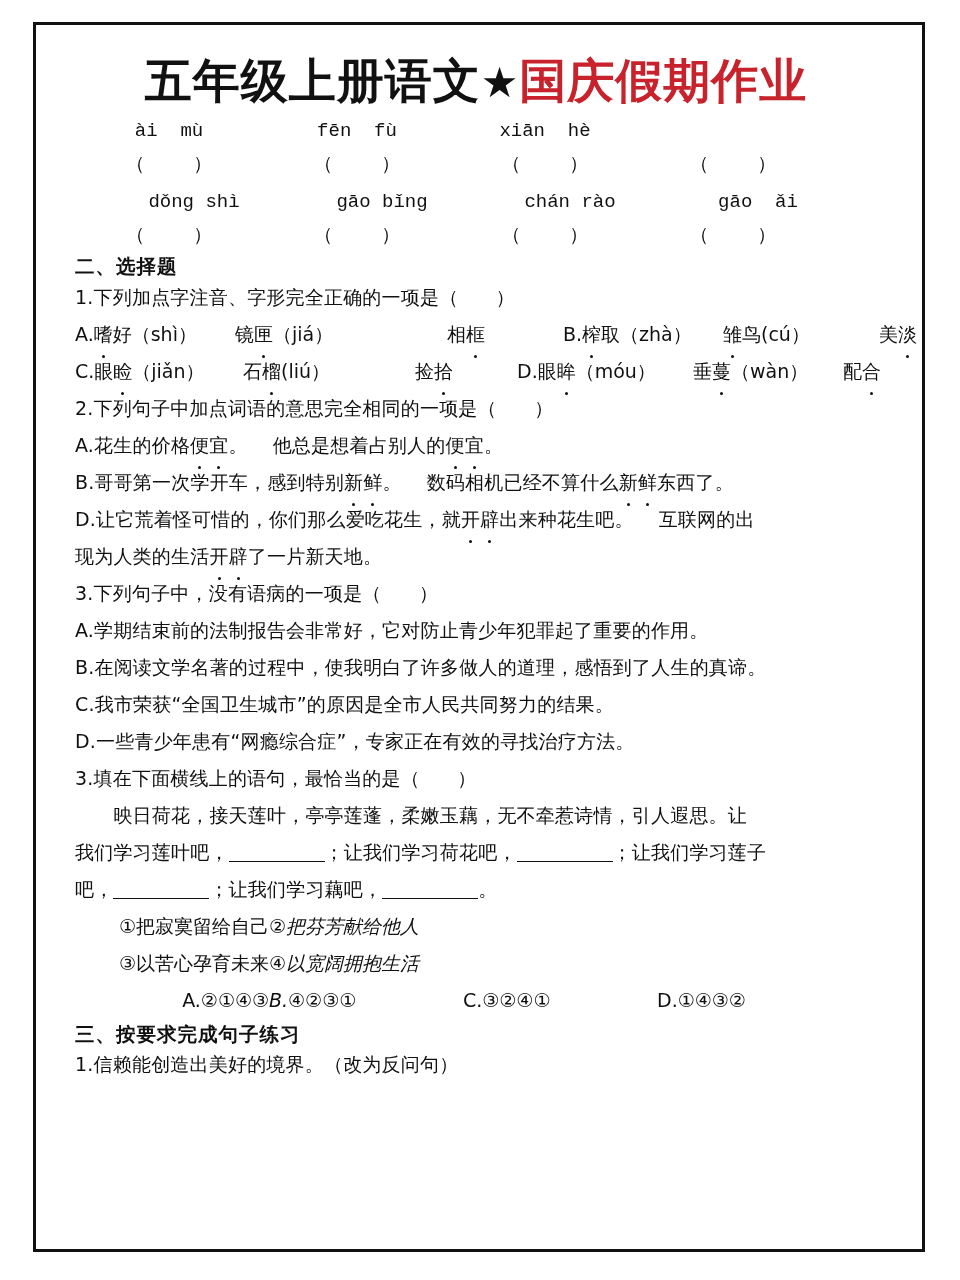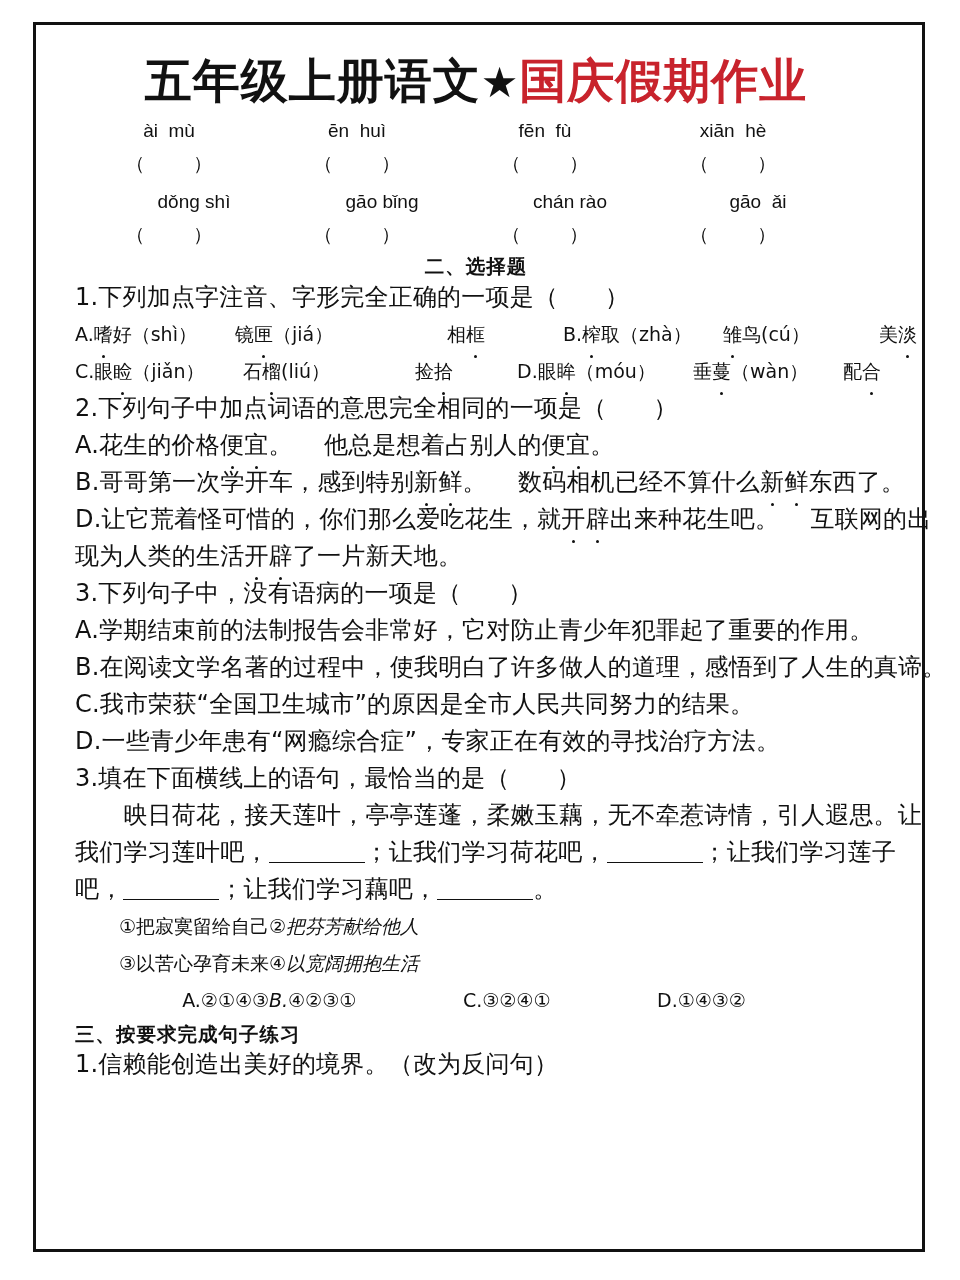--- a/index.html
+++ b/index.html
@@ -55,38 +55,38 @@
   .sec-head {
     font-size: 19.5px;
     font-weight: bold;
     letter-spacing: 1px;
     margin: 0;
     line-height: 1.2;
   }
 
   
   .line {
-    font-size: 24px;
+    font-size: 19px;
     line-height: 37px;
     white-space: pre;
     letter-spacing: 0.2px;
   }
 
   
   .pyrow {
     display: flex;
     font-size: 19px;
     line-height: 30px;
     white-space: pre;
   }
   .pyrow .cell {
     width: 188px;
     flex: 0 0 188px;
     text-align: center;
-    font-family: Liberation Sans, sans-serif;
+    font-family: Liberation Mono, monospace;
   }
   .brrow { line-height: 34px; }
   .brrow .cell {
     font-family: "DejaVu Serif", "Liberation Serif", serif;
     letter-spacing: 0;
   }
 
   
   .dot {
     position: relative;
@@ -126,21 +126,20 @@
 
 <div class="page-border"></div>
 
 <div class="content">
 
   <div class="title"><span class="black">五年级上册语文</span><span class="star">★</span><span class="red">国庆假期作业</span></div>
 
 
   <div class="pyrow" style="margin-top:11px;">
     <span class="cell">ài  mù</span>
-    <span class="cell">ēn  huì</span>
     <span class="cell">fēn  fù</span>
     <span class="cell">xiān  hè</span>
   </div>
   <div class="pyrow brrow">
     <span class="cell">（        ）</span>
     <span class="cell">（        ）</span>
     <span class="cell">（        ）</span>
     <span class="cell">（        ）</span>
   </div>
 
@@ -150,21 +149,21 @@
     <span class="cell">chán rào</span>
     <span class="cell">gāo  ǎi</span>
   </div>
   <div class="pyrow brrow">
     <span class="cell">（        ）</span>
     <span class="cell">（        ）</span>
     <span class="cell">（        ）</span>
     <span class="cell">（        ）</span>
   </div>
 
-  <div class="sec-head" style="margin-top:4px;text-align:center;">二、选择题</div>
+  <div class="sec-head" style="margin-top:4px;">二、选择题</div>
 
   <div class="line">1.下列加点字注音、字形完全正确的一项是（      ）</div>
 
   <div class="opt-row">
     <span class="o w1"><span>A.</span><span class="dot">嗜</span><span>好（shì）</span></span>
     <span class="o w2"><span>镜</span><span class="dot">匣</span><span>（jiá）</span></span>
     <span class="o" style="flex:0 0 116px"><span>相</span><span class="dot">框</span></span>
     <span class="o w1"><span>B.</span><span class="dot">榨</span><span>取（zhà）</span></span>
     <span class="o" style="flex:0 0 156px"><span class="dot">雏</span><span>鸟(cú）</span></span>
     <span class="o" style="flex:0 0 60px"><span>美</span><span class="dot">淡</span></span>

